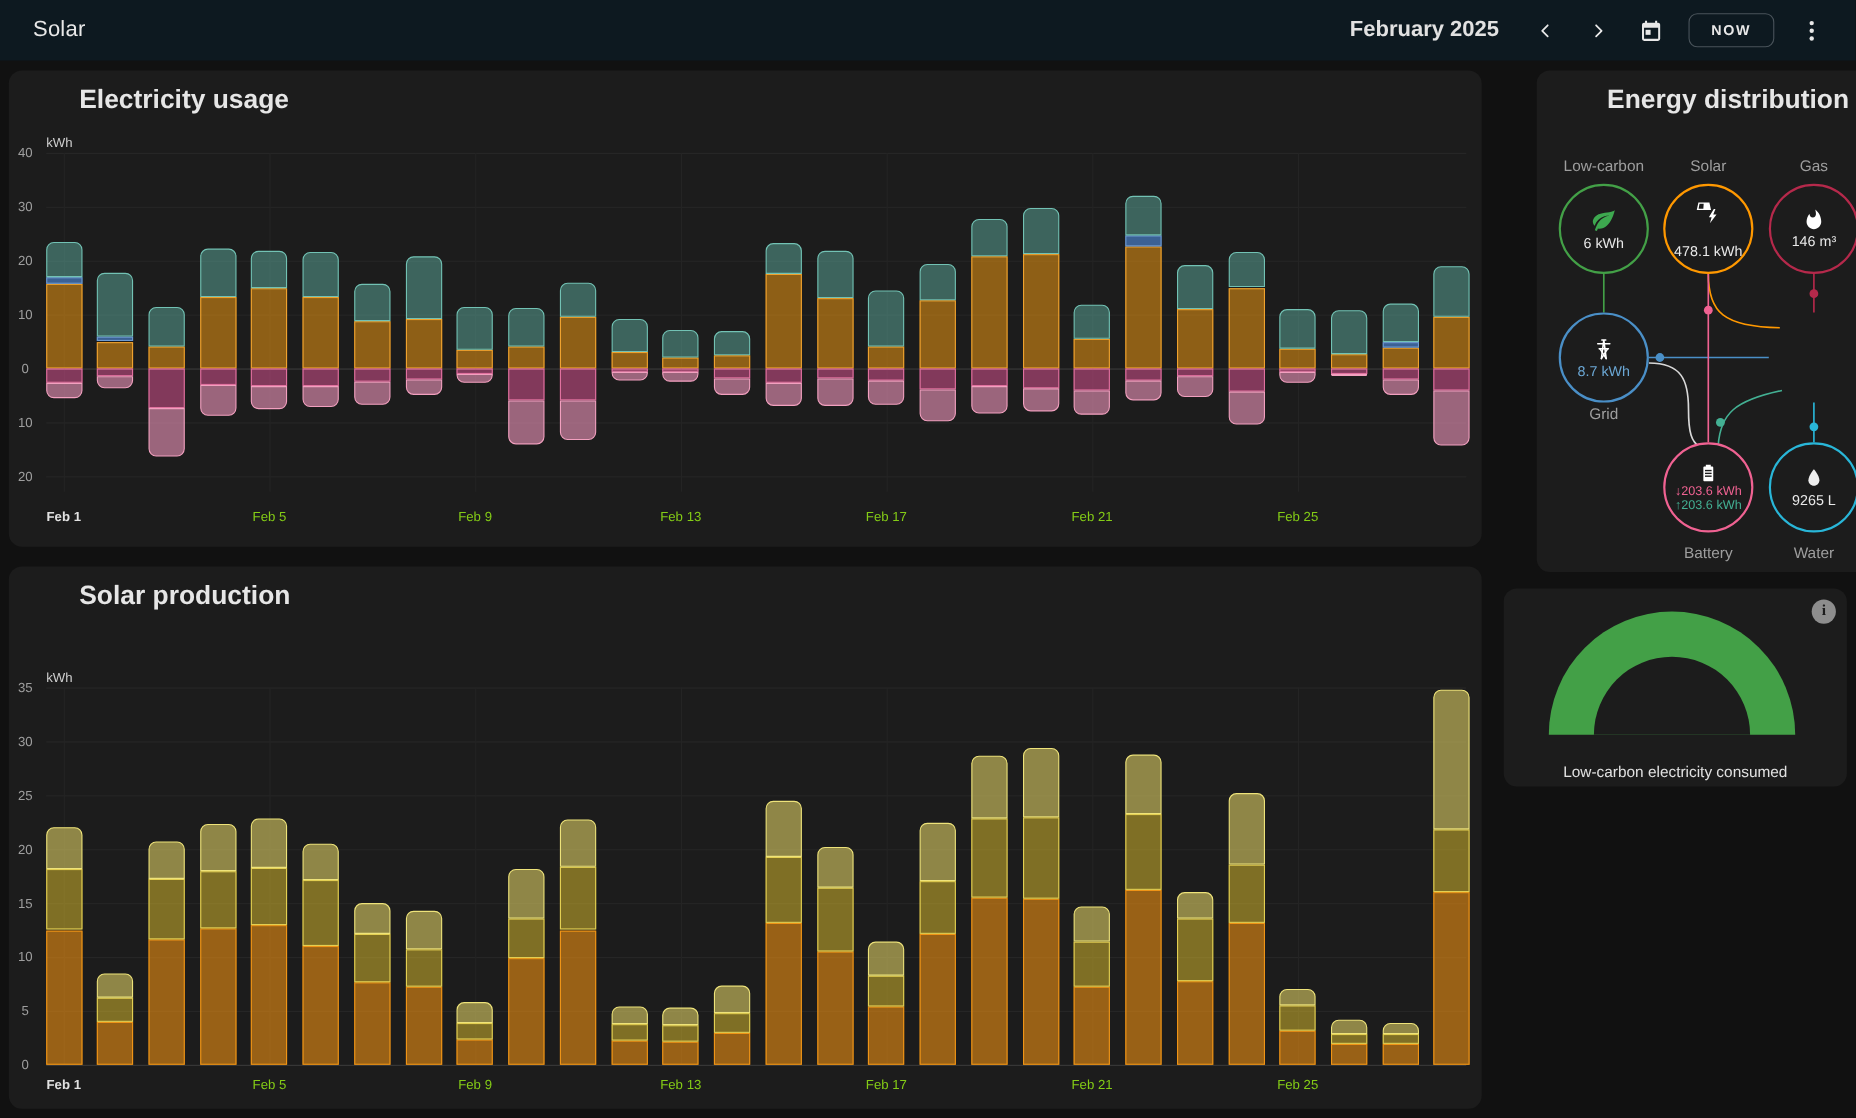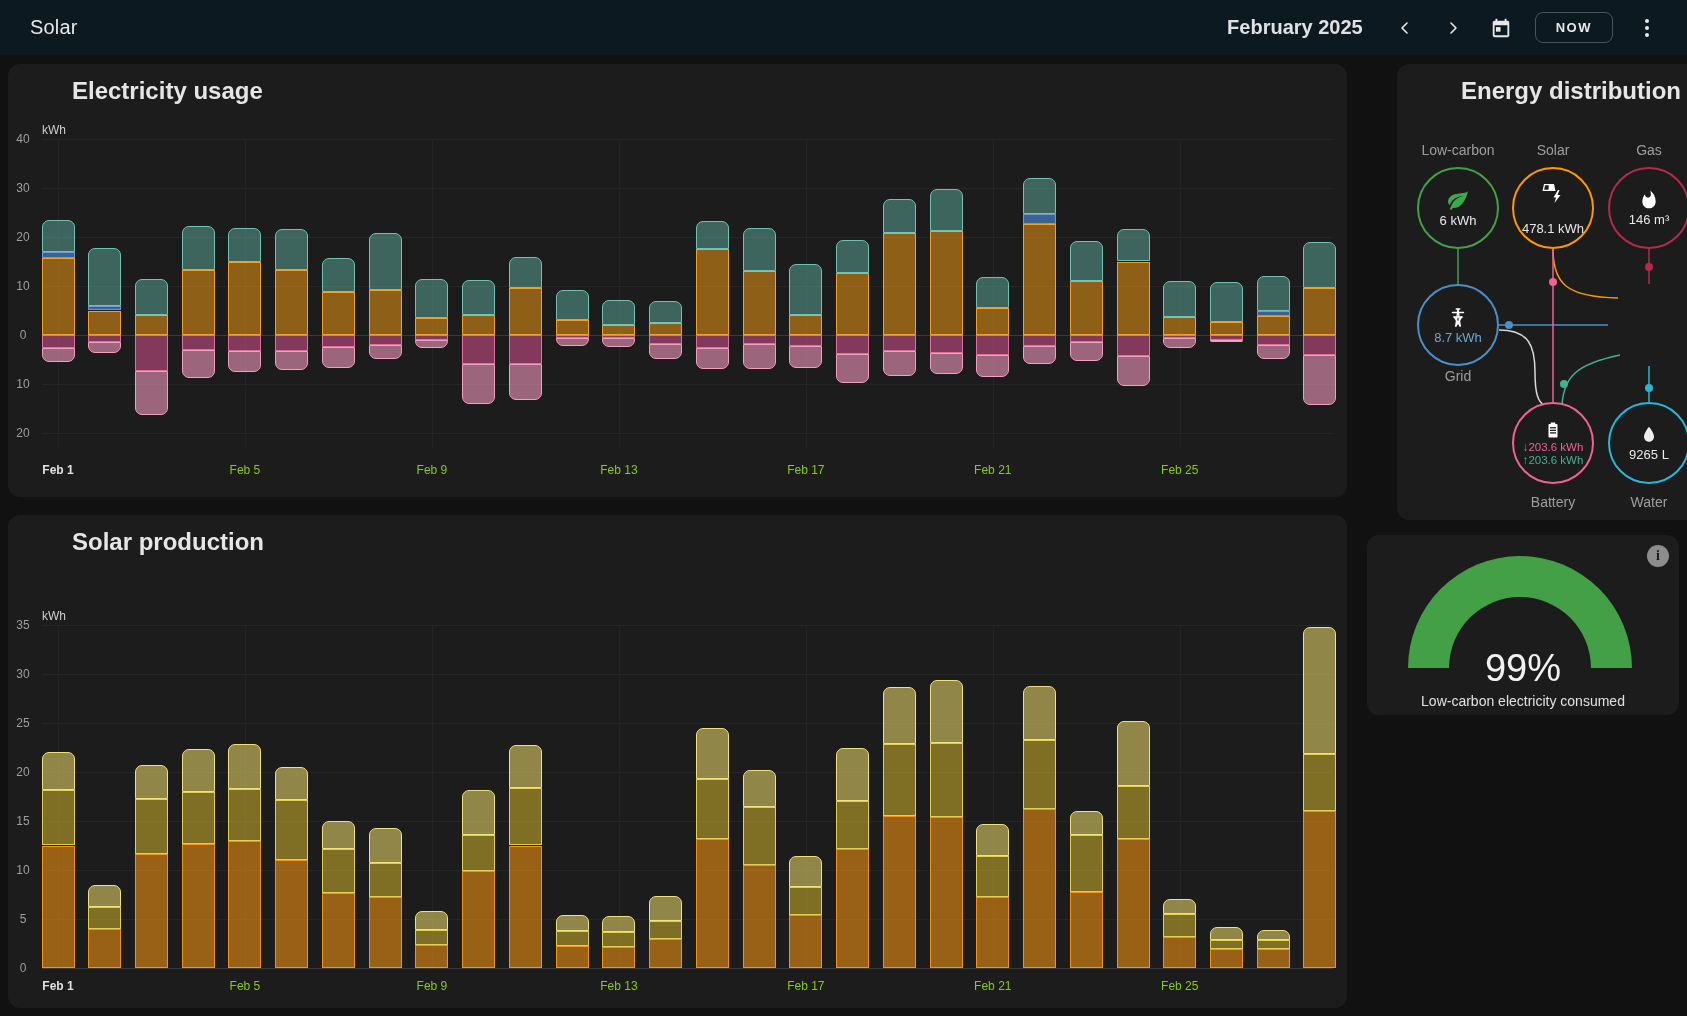--- a/index.html
+++ b/index.html
@@ -446,15 +446,14 @@
   </div>
 
   <div class="dist-label" style="left:156px;top:430px;">Battery</div>
   <div class="dist-label" style="left:252px;top:430px;">Water</div>
 </div>
 
 <div class="panel" id="panel-gauge">
   <div class="info-icon">i</div>
   <div class="gauge-arc"></div>
   <div class="gauge-hole"></div>
-  <div class="gauge-value">99%</div>
   <div class="gauge-label">Low-carbon electricity consumed</div>
 </div>
 
 </body></html>

